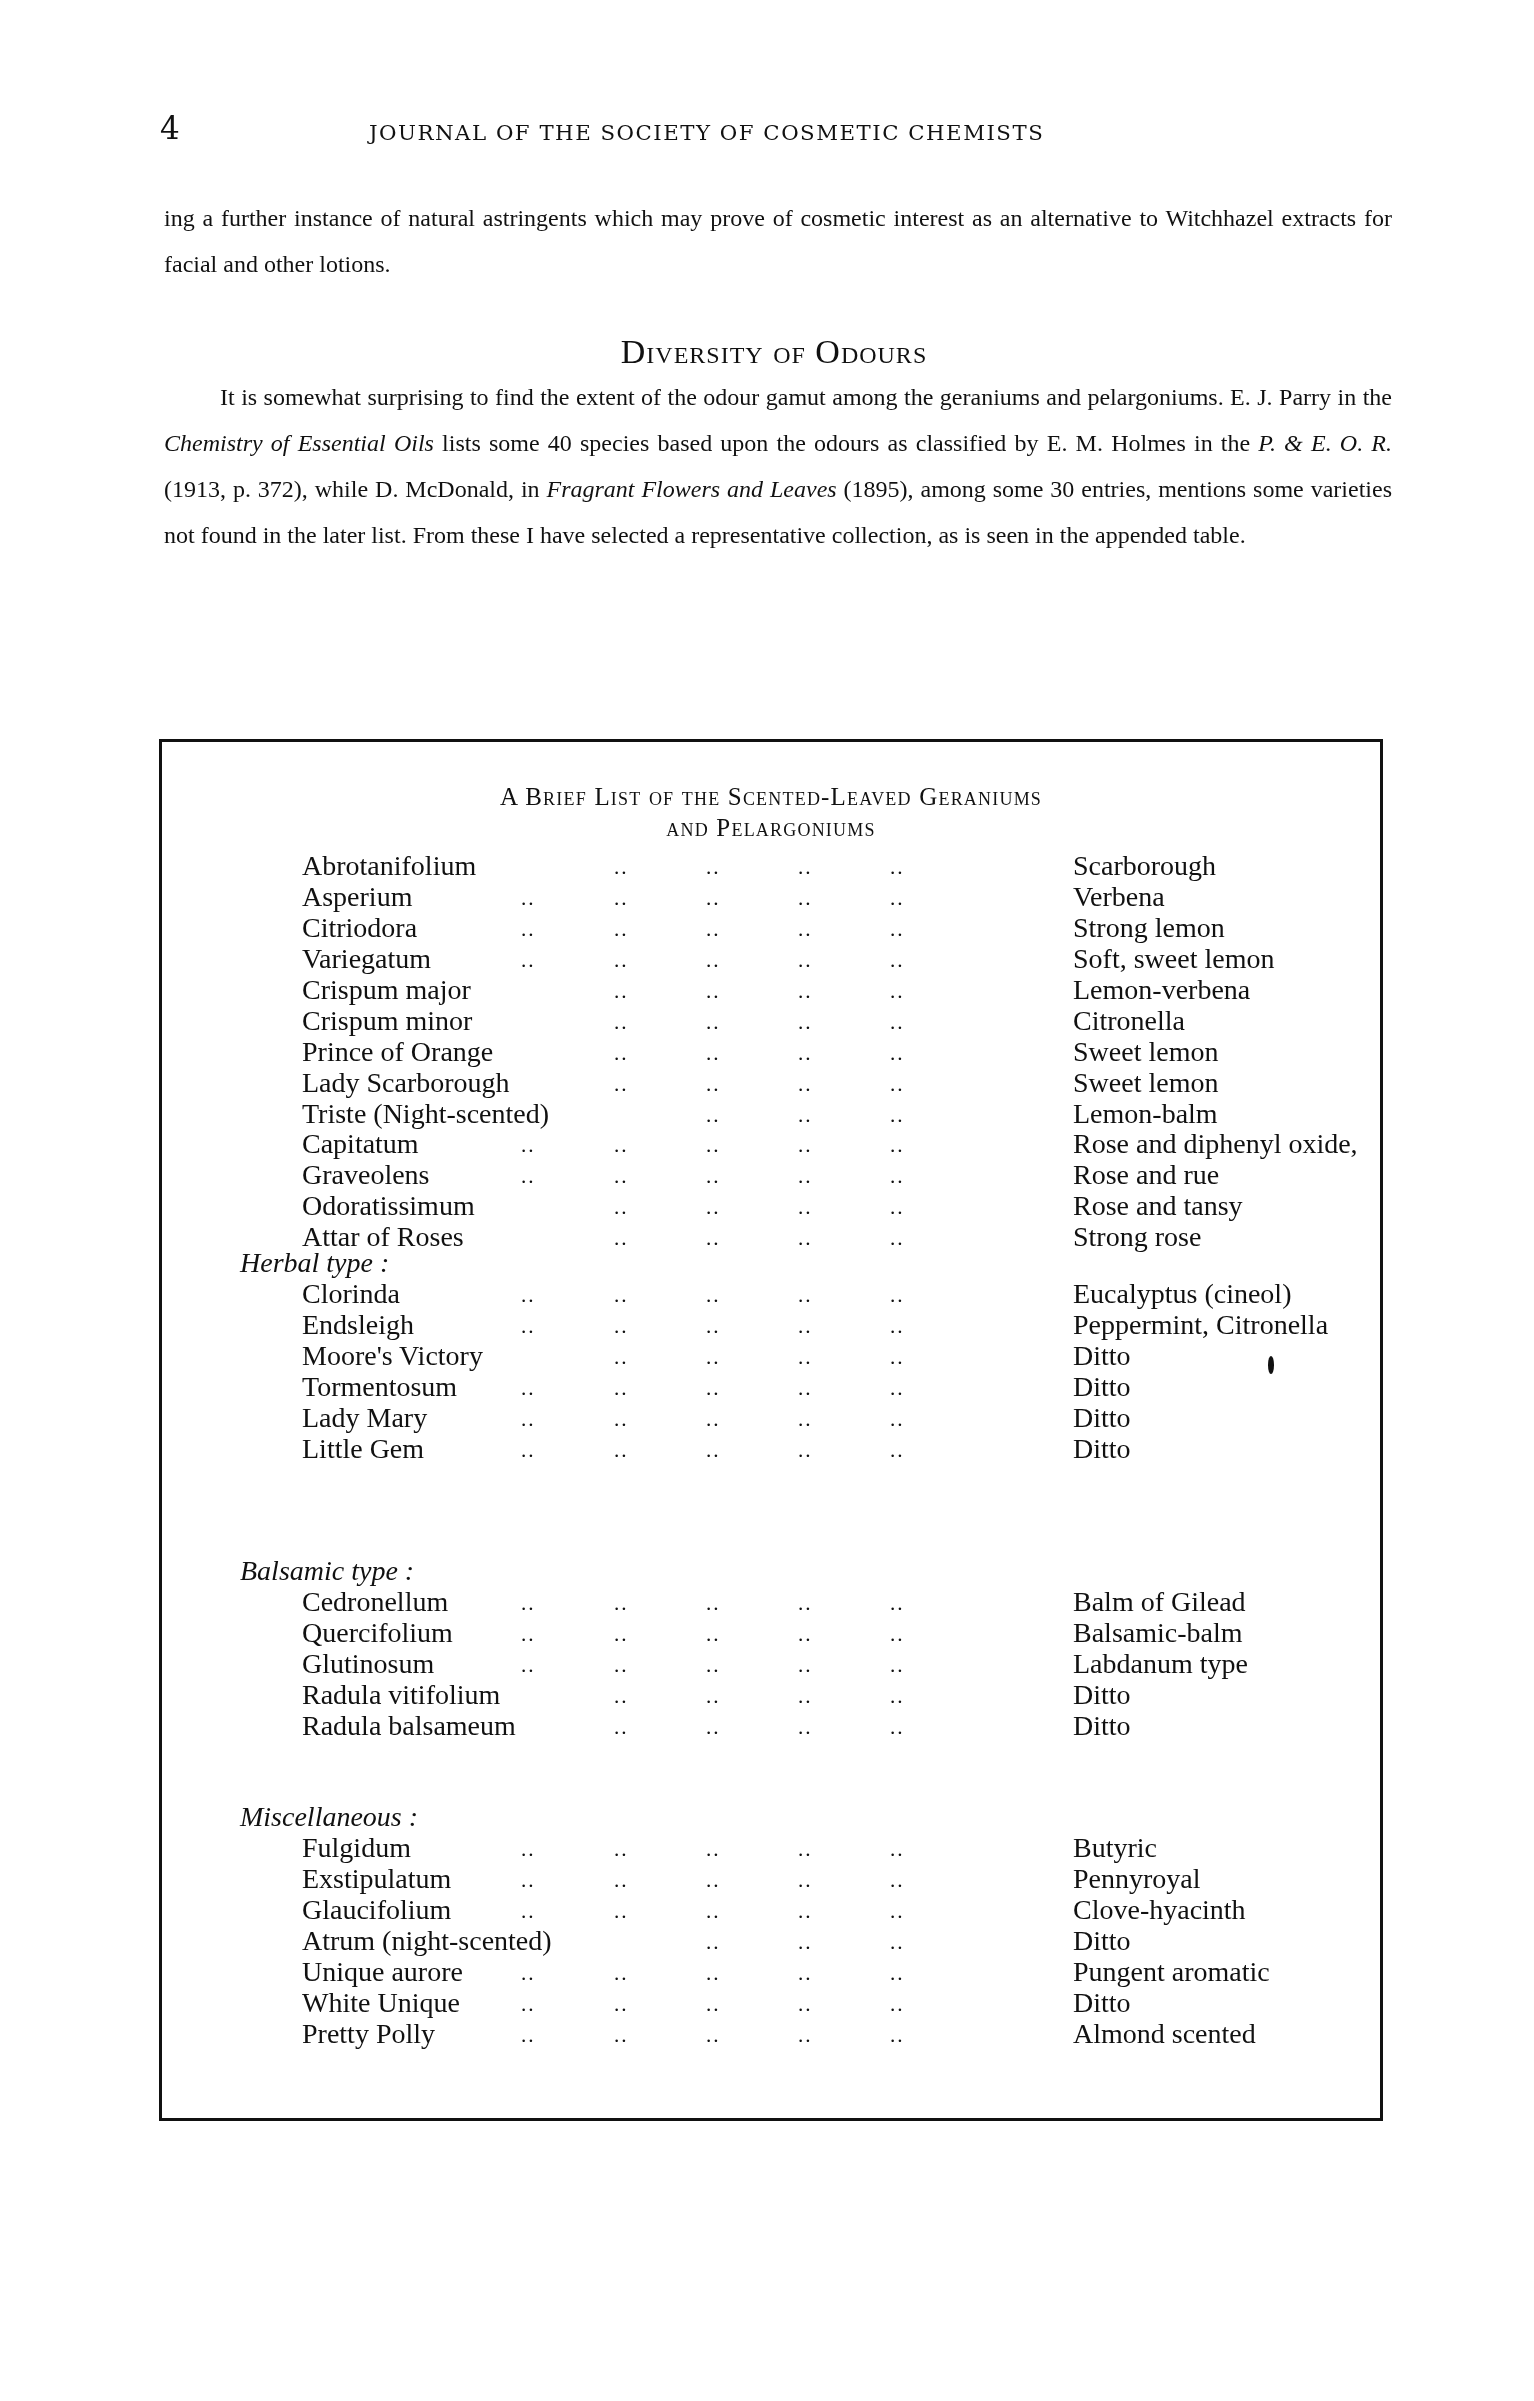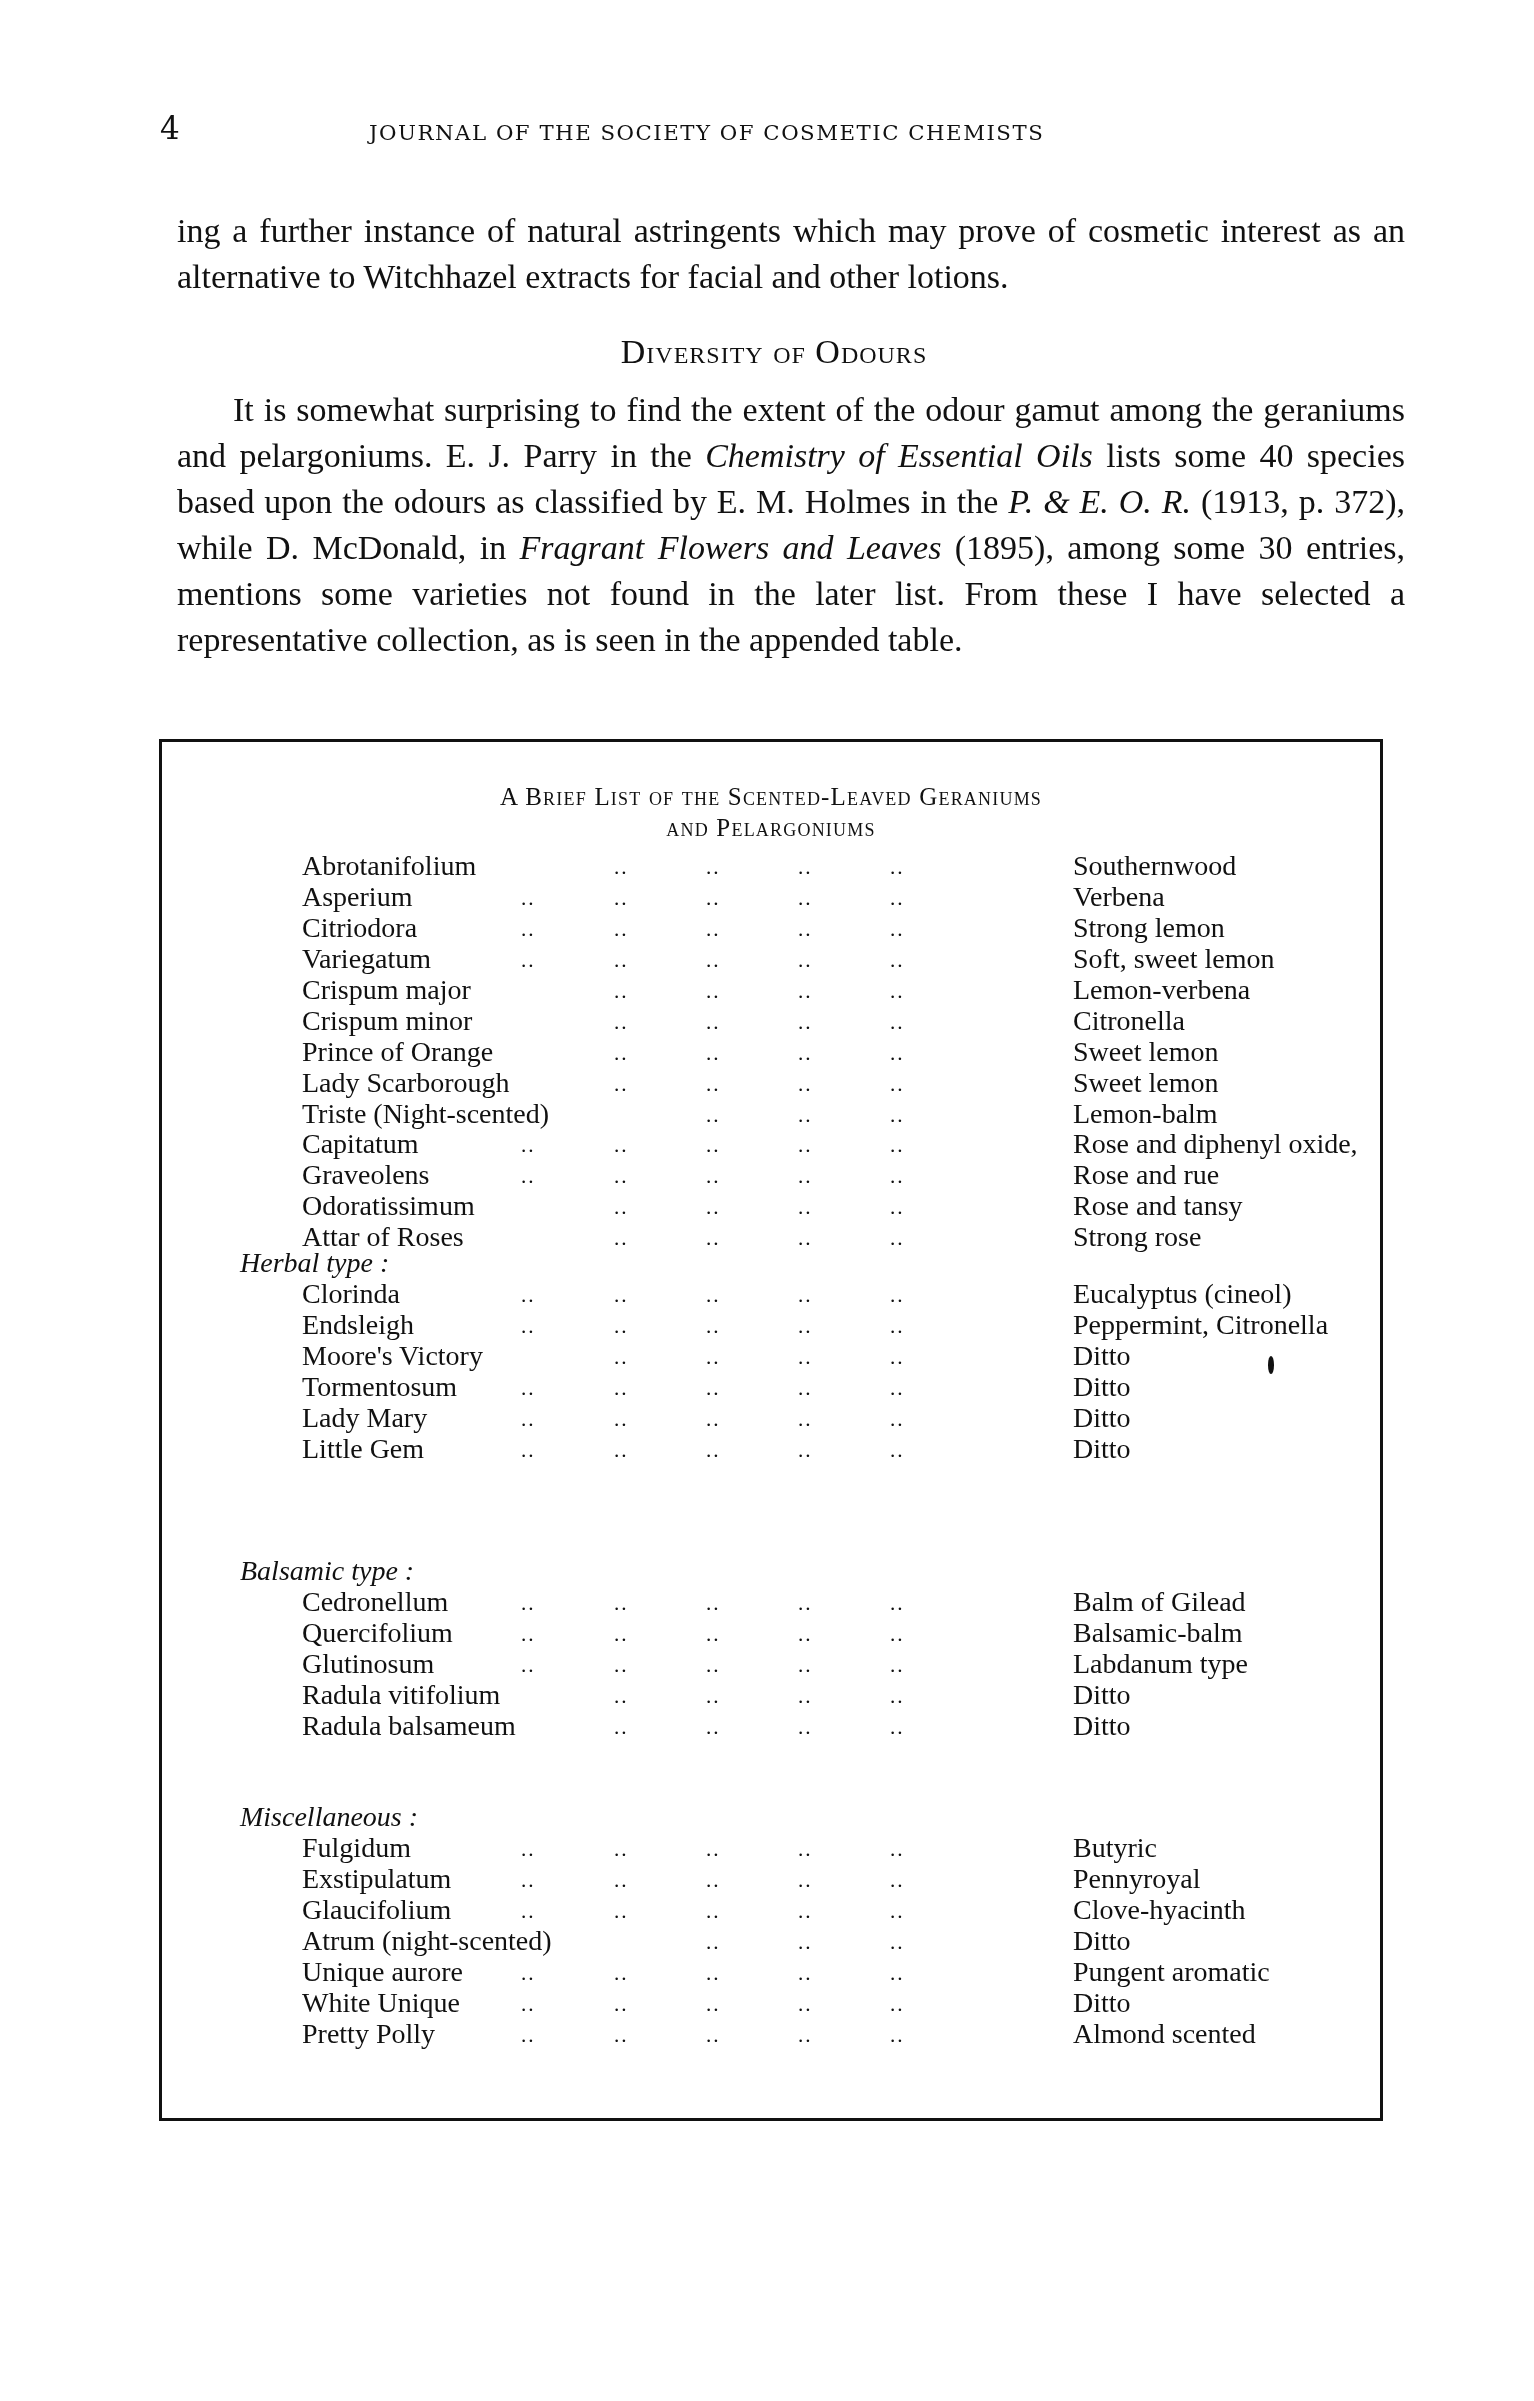--- a/index.html
+++ b/index.html
@@ -13,23 +13,23 @@
     font-size: 31px; line-height: 39px;
   }
   .running-head {
     position: absolute; left: 369px; top: 115px; width: 815px;
     font-size: 21.3px; letter-spacing: 1.5px; line-height: 35px;
     text-transform: uppercase; text-align: left;
   }
   .body-text {
     position: absolute; left: 160px; width: 1228px;
     font-family: "Liberation Serif", "DejaVu Serif", serif;
-    font-size: 34px; line-height: 46px;
+    font-size: 24px; line-height: 46px;
     text-align: justify; text-align-last: left;
-    margin: 17px;
+    margin: 4px;
   }
   .cont { top: 191px; }
   .section-head {
     position: absolute; left: 160px; width: 1228px; top: 330px;
     font-family: "Liberation Serif", "DejaVu Serif", serif;
     font-size: 34px; line-height: 43px; text-align: center;
     font-variant: small-caps; letter-spacing: 1px;
   }
   .para { top: 370px; text-indent: 56px; }
   .para i { font-style: italic; }
@@ -79,21 +79,21 @@
     <span class="line2">and Pelargoniums</span>
   </div>
   <div id="groups">
       <div class="group" style="top: 108px;">
         <div class="row">
           <span class="name">Abrotanifolium</span>
           <span class="dot" style="left: 374px;">..</span>
           <span class="dot" style="left: 466px;">..</span>
           <span class="dot" style="left: 558px;">..</span>
           <span class="dot" style="left: 650px;">..</span>
-          <span class="desc">Southernwood</span>
+          <span class="desc">Scarborough</span>
         </div>
         <div class="row">
           <span class="name">Asperium</span>
           <span class="dot" style="left: 281px;">..</span>
           <span class="dot" style="left: 374px;">..</span>
           <span class="dot" style="left: 466px;">..</span>
           <span class="dot" style="left: 558px;">..</span>
           <span class="dot" style="left: 650px;">..</span>
           <span class="desc">Verbena</span>
         </div>

